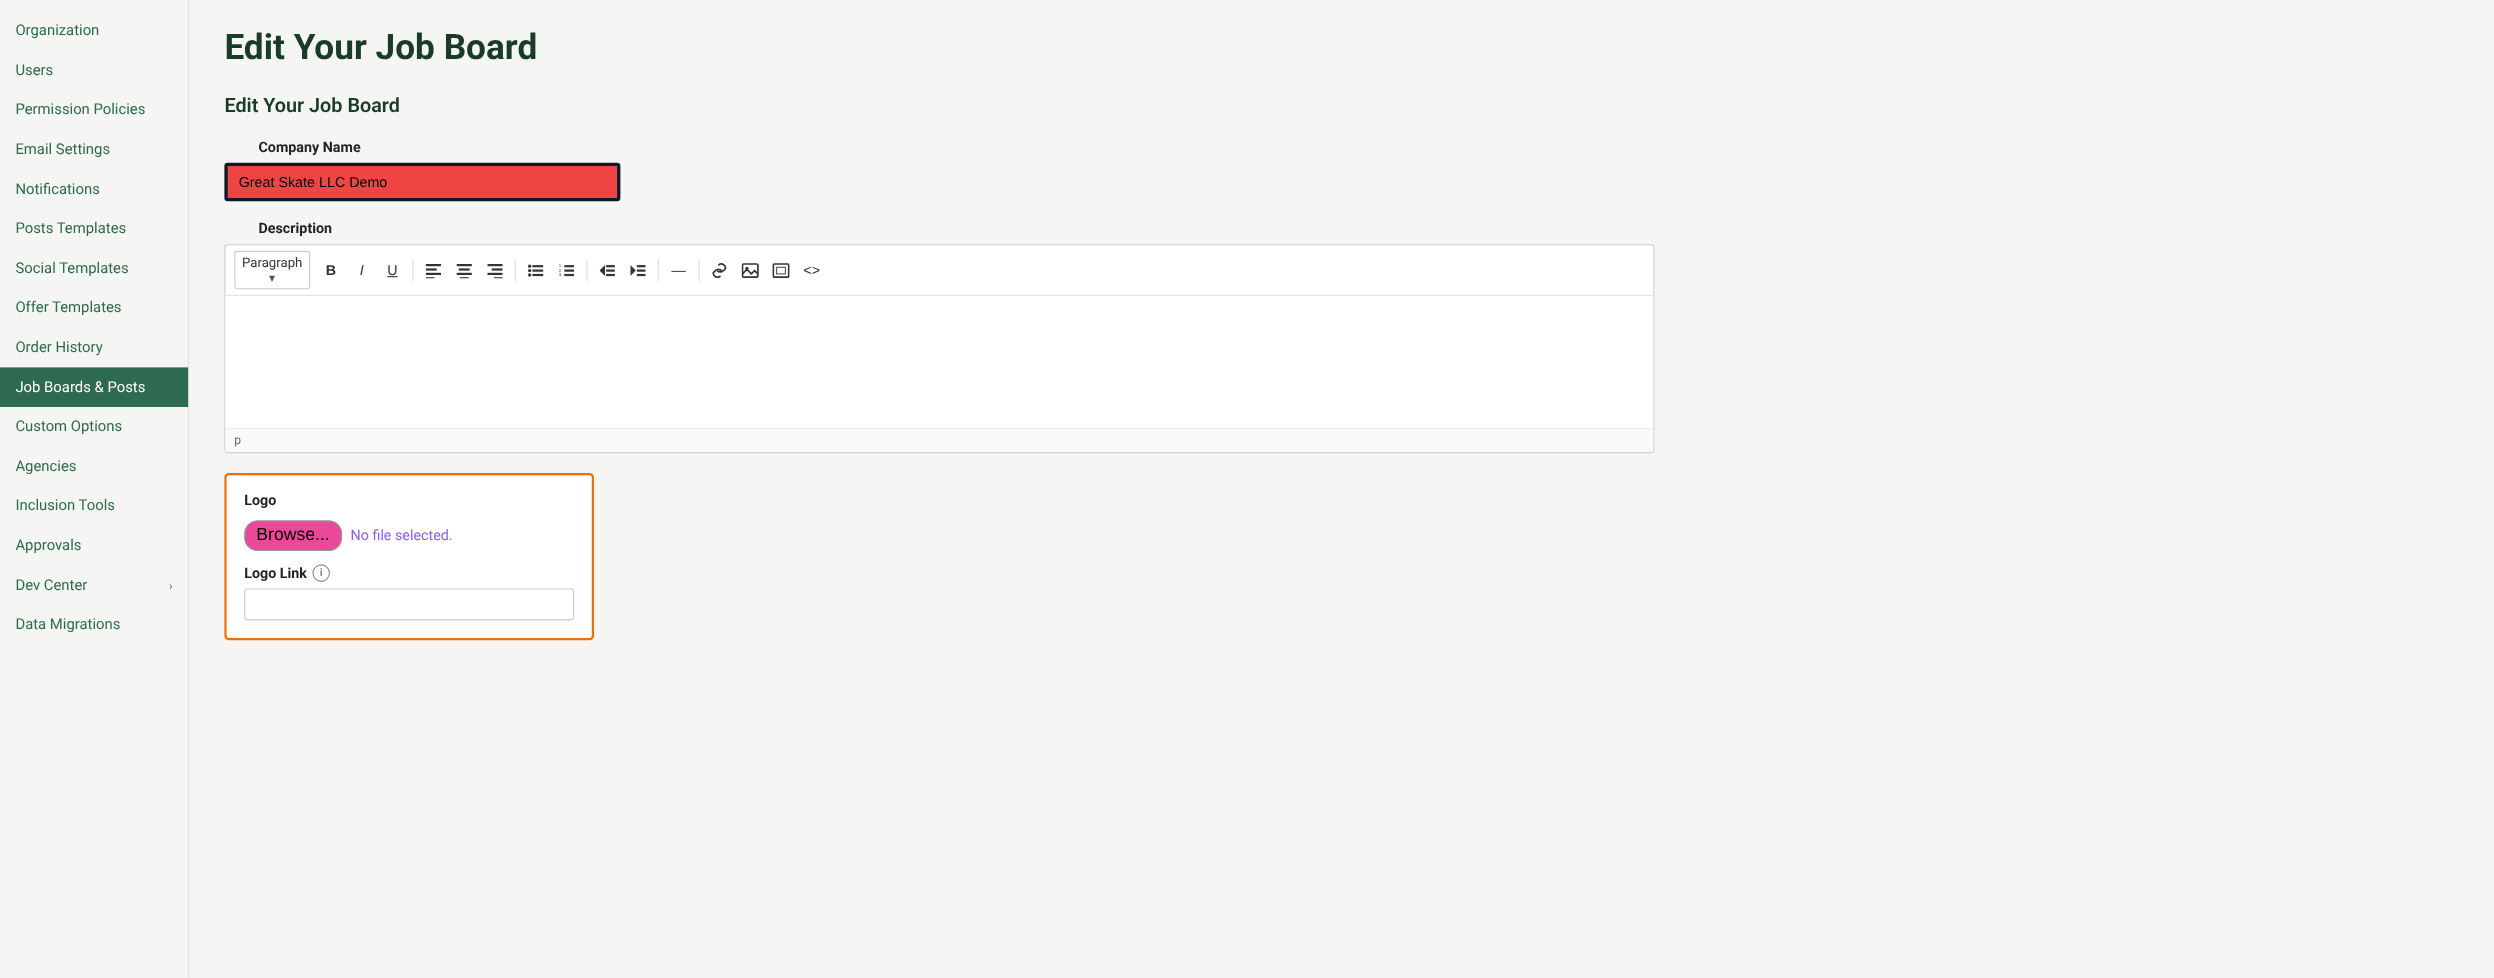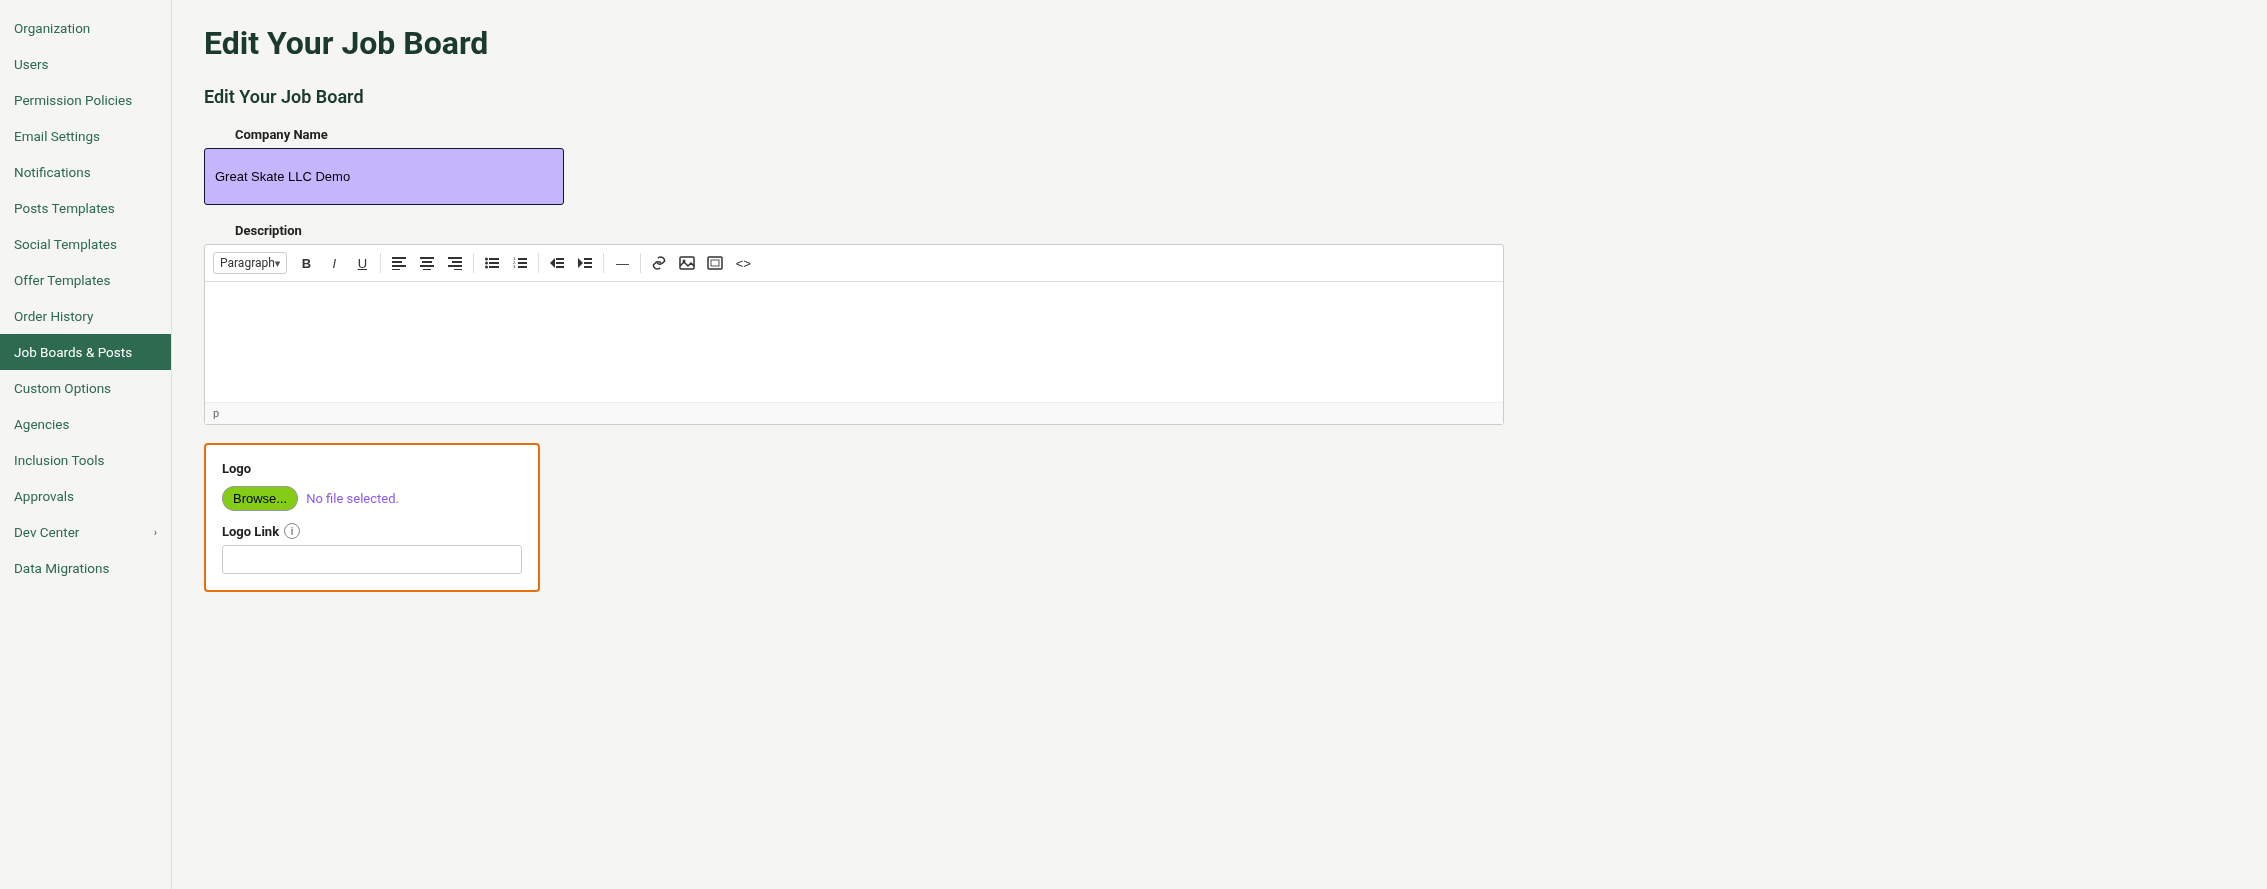--- a/index.html
+++ b/index.html
@@ -60,25 +60,25 @@
     .form-label {
       font-weight: 700;
       font-size: 13px;
       margin-bottom: 6px;
       display: block;
       color: #222;
       margin-left: 31px;
     }
     .form-input {
       width: 360px;
-      padding: 20px 10px;
-      border: 1px solid #0f172a;
-      border-radius: 3px;
-      font-size: 13px;
-      background: #c4b5fd;
+      padding: 7px 10px;
+      border: 3px solid #0f172a;
+      border-radius: 3px;
+      font-size: 13px;
+      background: #ef4444;
     }
     .editor-wrapper {
       border: 1px solid #ccc;
       border-radius: 3px;
       background: #fff;
       width: 100%;
       max-width: 1300px;
     }
     .editor-menubar {
       display: flex;
@@ -102,20 +102,21 @@
     .toolbar-select {
       display: flex;
       align-items: center;
       border: 1px solid #ccc;
       border-radius: 3px;
       padding: 3px 6px;
       font-size: 12px;
       margin-right: 4px;
       background: #fff;
       cursor: pointer;
+      flex-direction: column;
     }
     .toolbar-btn {
       width: 26px;
       height: 26px;
       display: flex;
       align-items: center;
       justify-content: center;
       border-radius: 3px;
       cursor: pointer;
       font-size: 13px;
@@ -158,22 +159,22 @@
     .file-input-row {
       display: flex;
       align-items: center;
       gap: 8px;
       margin-bottom: 12px;
     }
     .browse-btn {
       padding: 4px 10px;
       border: 1px solid #999;
       border-radius: 12px;
-      background: #84cc16;
-      font-size: 13px;
+      background: #ec4899;
+      font-size: 16px;
       cursor: pointer;
     }
     .file-name {
       font-size: 13px;
       color: #8b5cf6;
     }
     .logo-link-label {
       display: flex;
       align-items: center;
       gap: 5px;

